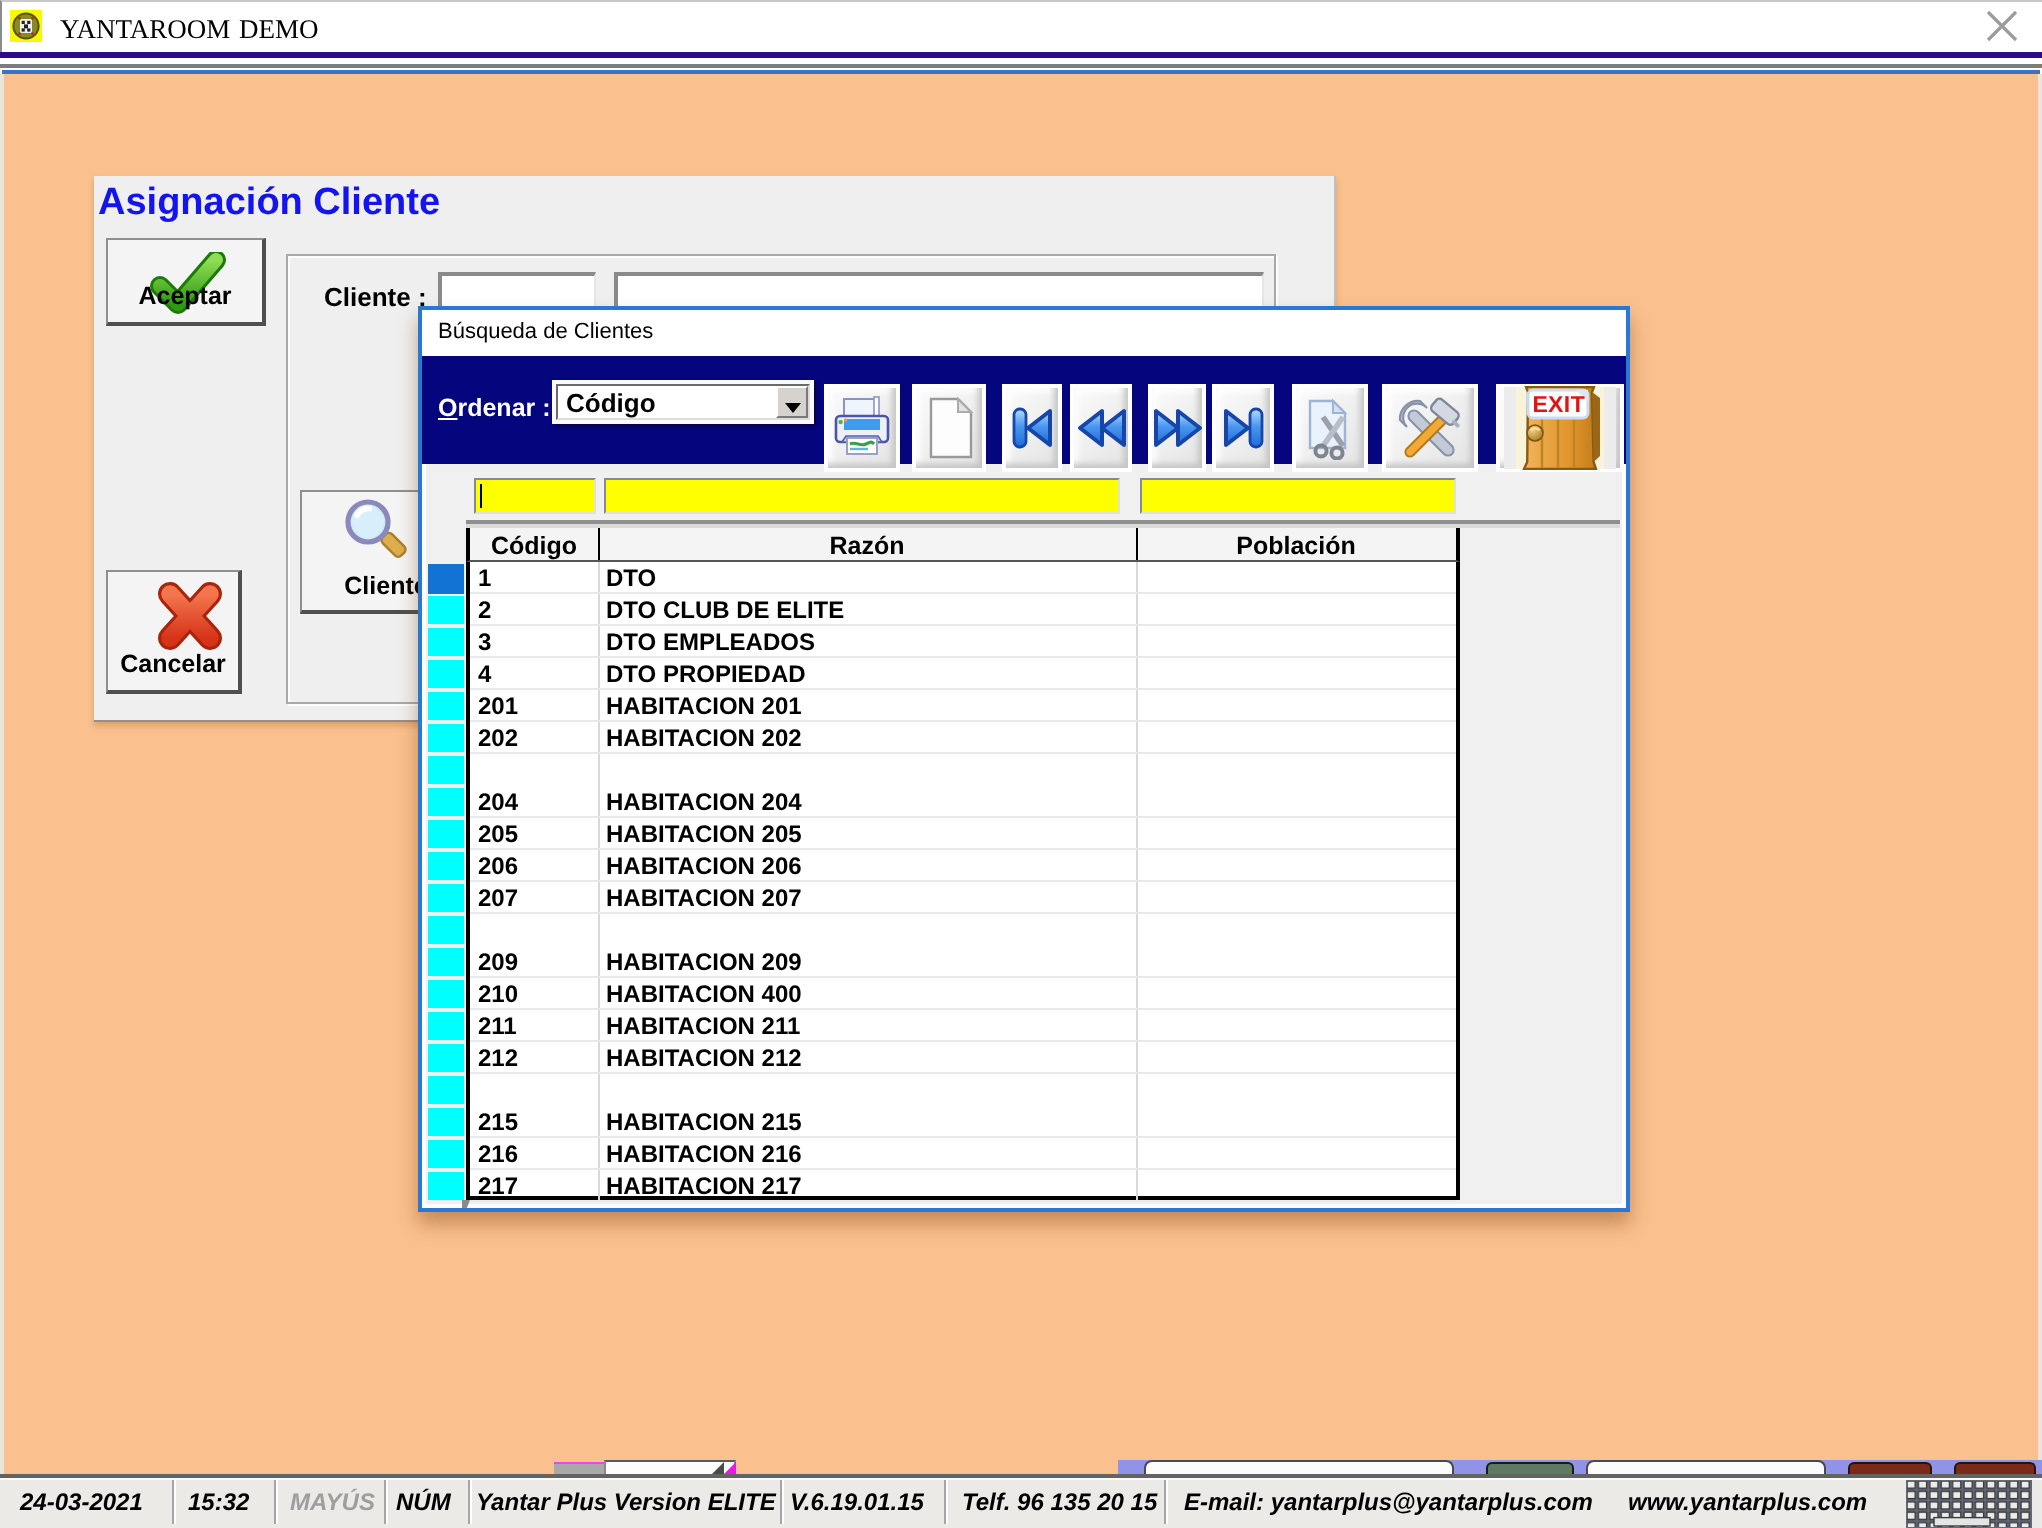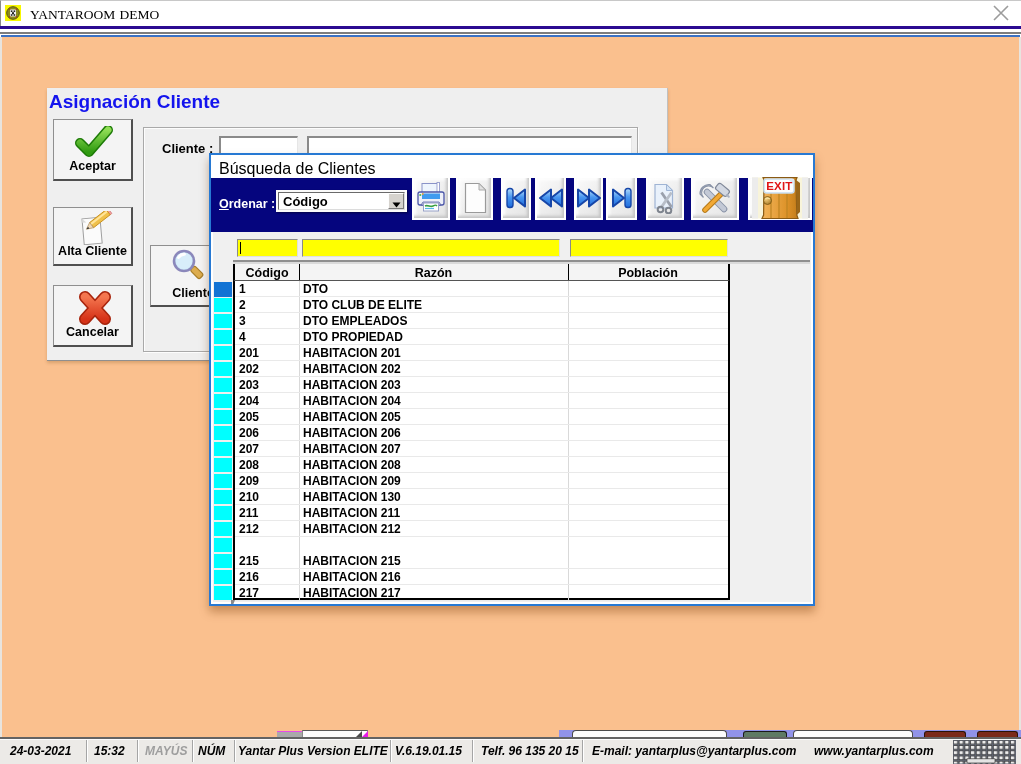--- a/index.html
+++ b/index.html
@@ -23,28 +23,28 @@
   #dlgtitle { left:49px; top:91px; font-size:19px; font-weight:bold; color:#1414ee; }
   .bigbtn { background:#f4f4f4; border-top:1px solid #8f8f8f; border-left:1px solid #8f8f8f; border-right:2px solid #4f4f4f; border-bottom:2px solid #4f4f4f; text-align:center; }
   .bigbtn .cap { position:absolute; left:0; right:0; bottom:6px; font-size:12.5px; font-weight:bold; color:#000; }
   #groupbox { left:143px; top:127px; width:495px; height:225px; border:1px solid #a9a9a9; box-shadow:1px 1px 0 #fdfdfd, inset 1px 1px 0 #fdfdfd; }
   #lblcliente { left:162px; top:141px; font-size:13px; font-weight:bold; color:#000; }
   .sunken { background:#fff; border-top:2px solid #8a8a8a; border-left:2px solid #8a8a8a; border-right:1px solid #e6e6e6; border-bottom:1px solid #e6e6e6; }
 
   
   #popup { left:209px; top:153px; width:606px; height:453px; background:#f0f0f0; border:2px solid #2779d3; box-shadow:inset 0 0 0 2px #ffffff, 0 6px 9px rgba(120,60,10,0.40); }
   #ptitle { left:211px; top:155px; width:602px; height:23px; background:#ffffff; }
-  #ptitletext { left:219px; top:160px; font-size:16px; color:#000; }
+  #ptitletext { left:219px; top:160px; font-size:11px; color:#000; }
   #ptoolbar { left:211px; top:178px; width:602px; height:54px; background:#05057e; }
   #ordenar { left:219px; top:197px; font-size:12.5px; font-weight:bold; color:#fff; }
   #combo { left:276px; top:190px; width:131px; height:22px; background:#fff; border:2px solid #fafafa; box-shadow:1px 1px 2px rgba(0,0,0,0.45); }
   #comboinner { left:278px; top:192px; width:127px; height:18px; border:1px solid #6a6a6a; border-right-color:#dcdcdc; border-bottom-color:#dcdcdc; }
   #combotext { left:283px; top:194px; font-size:13px; font-weight:bold; color:#000; }
   #combobtn { left:388px; top:193px; width:16px; height:16px; background:#d6d3ce; border:1px solid; border-color:#fdfdfd #7a7a7a #7a7a7a #fdfdfd; text-align:center; }
-  .tbtn { top:176px; height:44px; background:linear-gradient(135deg,#fbfbfb,#e4e4e4); border:2px solid #ffffff; box-shadow:inset -2px -2px 3px #c4c4c4, inset 2px 2px 3px #ffffff; }
+  .tbtn { top:192px; height:44px; background:linear-gradient(135deg,#fbfbfb,#e4e4e4); border:2px solid #ffffff; box-shadow:inset -2px -2px 3px #c4c4c4, inset 2px 2px 3px #ffffff; }
   .tbtn svg { position:absolute; left:50%; top:50%; transform:translate(-50%,-50%); }
 
   .yellow { top:239px; height:18px; background:#ffff00; border-top:1px solid #8a8a8a; border-left:1px solid #8a8a8a; border-right:1px solid #e0e0e0; border-bottom:1px solid #e0e0e0; }
   #divider { left:233px; top:260px; width:577px; height:4px; background:linear-gradient(#8f8f8f 0 2px, #dadada 2px 4px); }
 
   
   #gridhead { left:233px; top:264px; width:497px; height:17px; background:#f4f4f4; border-left:2px solid #000; border-right:2px solid #000; border-bottom:1px solid #555; }
   .hcell { position:absolute; top:1.5px; font-size:12.5px; font-weight:bold; color:#000; text-align:center; }
   #gridbody { left:233px; top:281px; width:497px; height:319px; background:#fff; border-left:2px solid #000; border-right:2px solid #000; border-bottom:2px solid #000; }
   .row { position:absolute; left:0; width:493px; height:16px; border-bottom:1px solid #e9e9e9; }
@@ -68,52 +68,36 @@
   <div class="abs" id="grayline"></div>
   <div class="abs" id="blueline"></div>
   <div class="abs" id="client"></div>
   <div class="abs" id="dialog"></div>
   <div class="abs" id="dlgtitle">Asignación Cliente</div>
   <div class="abs" id="groupbox"></div>
   <div class="abs" id="lblcliente">Cliente :</div>
   <div class="abs sunken" style="left:219px; top:136px; width:79px; height:18px;"></div>
   <div class="abs sunken" style="left:307px; top:136px; width:325px; height:18px;"></div>
 
-  <div class="abs bigbtn" style="left:53px; top:119px; width:80px; height:62px;">
+  <div class="abs bigbtn" style="left:53px; top:119px; width:80px; height:44px;">
     <svg width="40" height="32" viewBox="0 0 40 32" style="position:absolute;left:20px;top:6px;">
       <path d="M6 17 L15 26 L34 4" stroke="#1c7a06" stroke-width="10" fill="none" stroke-linecap="round" stroke-linejoin="round"></path>
       <path d="M6 17 L15 26 L34 4" stroke="url(#gck)" stroke-width="7" fill="none" stroke-linecap="round" stroke-linejoin="round"></path>
       <defs>
           <linearGradient id="gck" x1="0" y1="0" x2="0" y2="1">
         <stop offset="0" stop-color="#8fdd55"></stop>
             <stop offset="1" stop-color="#2f9a10"></stop>
       </linearGradient>
         </defs>
     </svg>
     <div class="cap">Aceptar</div>
   </div>
 
-  <div class="abs bigbtn" style="left:53px; top:207px; width:80px; height:59px;">
-    <svg width="38" height="34" viewBox="0 0 38 34" style="position:absolute;left:21px;top:3px;">
-      <g transform="rotate(-5 17 19)">
-        <path d="M8 7 H26 V33 H8 Z" fill="#fbfbfb" stroke="#9f9f9f"></path>
-        <path d="M8 7 L12 11 H8 Z" fill="#dadada"></path>
-      </g>
-      <g transform="translate(33,1) rotate(52)">
-        <rect x="-3" y="-2.2" width="6.5" height="2.8" fill="#f2a0a0" stroke="#d07878" stroke-width="0.7"></rect>
-          <rect x="-3" y="0" width="6.5" height="21" fill="#f0c14b" stroke="#c89020" stroke-width="0.9"></rect>
-        <rect x="-2" y="0.5" width="2" height="20.5" fill="#ffe49a"></rect>
-        <path d="M-3 21 L3.5 21 L0.3 27.5 Z" fill="#efd9b8" stroke="#b09060" stroke-width="0.7"></path>
-        <path d="M-0.8 24.8 L1.6 24.8 L0.3 27.5 Z" fill="#333"></path>
-      </g>
-    </svg>
-    <div class="cap">Alta Cliente</div>
-  </div>
-
-  <div class="abs bigbtn" style="left:53px; top:285px; width:80px; height:62px;">
+
+  <div class="abs bigbtn" style="left:53px; top:285px; width:68px; height:62px;">
     <svg width="40" height="38" viewBox="0 0 40 38" style="position:absolute;left:21px;top:4px;">
       <path d="M10 7 L30 29 M30 7 L10 29" stroke="#a8240c" stroke-width="12" stroke-linecap="round"></path>
       <path d="M10 7 L30 29 M30 7 L10 29" stroke="url(#grx)" stroke-width="8.8" stroke-linecap="round"></path>
       <defs>
           <linearGradient id="grx" x1="0" y1="0" x2="0" y2="1">
         <stop offset="0" stop-color="#f4764f"></stop>
             <stop offset="1" stop-color="#d63318"></stop>
       </linearGradient>
         </defs>
     </svg>
@@ -281,51 +265,43 @@
         <span class="c1">DTO PROPIEDAD</span>
       </div>
     <div class="row" style="top:64px;">
         <span class="c0">201</span>
         <span class="c1">HABITACION 201</span>
       </div>
     <div class="row" style="top:80px;">
         <span class="c0">202</span>
         <span class="c1">HABITACION 202</span>
       </div>
-    <div class="row" style="top:96px;">
-        <span class="c0">203</span>
-        <span class="c1">HABITACION 203</span>
-      </div>
     <div class="row" style="top:112px;">
         <span class="c0">204</span>
         <span class="c1">HABITACION 204</span>
       </div>
     <div class="row" style="top:128px;">
         <span class="c0">205</span>
         <span class="c1">HABITACION 205</span>
       </div>
     <div class="row" style="top:144px;">
         <span class="c0">206</span>
         <span class="c1">HABITACION 206</span>
       </div>
     <div class="row" style="top:160px;">
         <span class="c0">207</span>
         <span class="c1">HABITACION 207</span>
       </div>
-    <div class="row" style="top:176px;">
-        <span class="c0">208</span>
-        <span class="c1">HABITACION 208</span>
-      </div>
     <div class="row" style="top:192px;">
         <span class="c0">209</span>
         <span class="c1">HABITACION 209</span>
       </div>
     <div class="row" style="top:208px;">
         <span class="c0">210</span>
-        <span class="c1">HABITACION 130</span>
+        <span class="c1">HABITACION 400</span>
       </div>
     <div class="row" style="top:224px;">
         <span class="c0">211</span>
         <span class="c1">HABITACION 211</span>
       </div>
     <div class="row" style="top:240px;">
         <span class="c0">212</span>
         <span class="c1">HABITACION 212</span>
       </div>
     <div class="row" style="top:272px;">

